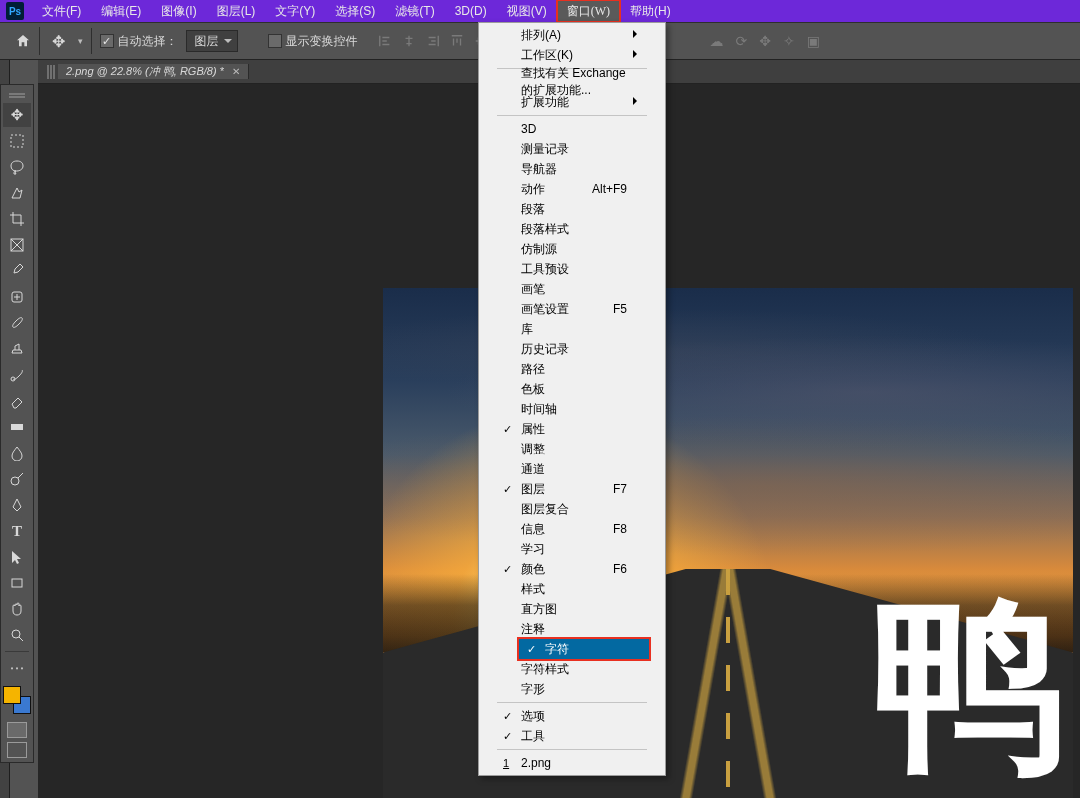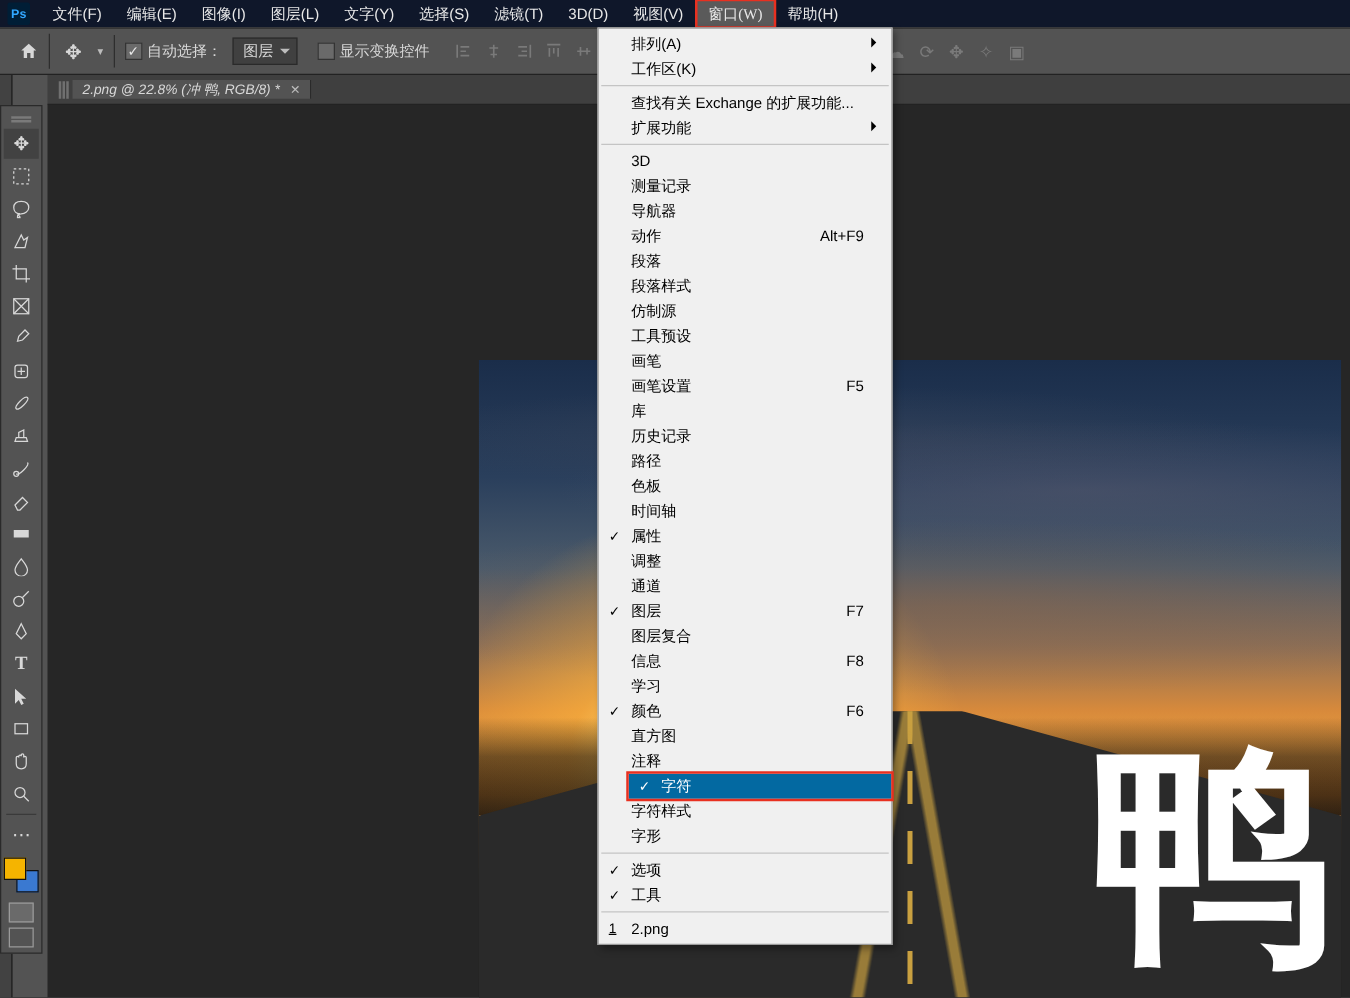--- a/index.html
+++ b/index.html
@@ -10,21 +10,21 @@
     font-size: 12px;
     color: #d8d8d8;
     position: relative;
   }
 
   
   .menubar {
     position: absolute;
     top: 0; left: 0; right: 0;
     height: 22px;
-    background: #0f172a;
+    background: #6d28d9;
     display: flex;
     align-items: stretch;
     padding-left: 6px;
   }
   .ps-logo {
     width: 18px; height: 18px;
     margin: 2px 8px 0 0;
     background: #001e36;
     color: #31a8ff;
     font-size: 10px;
@@ -224,27 +224,27 @@
     color:#ffffff;
     font-family:"Microsoft YaHei","SimHei",sans-serif;
     transform: scaleX(1.02);
   }
 
   
   .dropdown{
     position:absolute;
     top:22px;
     left:478px;
-    width:236px;
+    width:188px;
     background:#f0f0f0;
     border:1px solid #9c9c9c;
     box-shadow: 3px 3px 6px rgba(0,0,0,0.35);
     color:#000;
     font-size:12px;
-    padding:2px 0;
+    padding:2px 16px;
   }
   .dd-item{
     position:relative;
     height:20px;
     display:flex;align-items:center;
     padding: 0 22px 0 26px;
     cursor:default;
   }
   .dd-item .shortcut{ margin-left:auto; }
   .dd-item .arrow{
@@ -294,21 +294,21 @@
   <div class="opt-sep"></div>
 
   <label class="opt-check">
     <span class="chk on"></span>
     <span>自动选择：</span>
   </label>
   <div class="opt-select">
     <span>图层</span>
   </div>
 
-  <label class="opt-check" style="margin-left:8px;">
+  <label class="opt-check" style="margin-left:22px;">
     <span class="chk"></span>
     <span>显示变换控件</span>
   </label>
 
   <div class="align-grp">
     <div class="align-btn">
         <svg viewBox="0 0 16 16">
           <path class="stroke" d="M2 2v12M5 4h8M5 8h5M5 12h8"></path>
         </svg>
       </div>
@@ -572,20 +572,23 @@
       <span class="shortcut">F8</span>
     </div>
     <div class="dd-item">
       <span>学习</span>
     </div>
     <div class="dd-item checked">
       <span>颜色</span>
       <span class="shortcut">F6</span>
     </div>
     <div class="dd-item">
+      <span>样式</span>
+    </div>
+    <div class="dd-item">
       <span>直方图</span>
     </div>
     <div class="dd-item">
       <span>注释</span>
     </div>
     <div class="dd-item checked hl">
       <span>字符</span>
     </div>
     <div class="dd-item">
       <span>字符样式</span>

